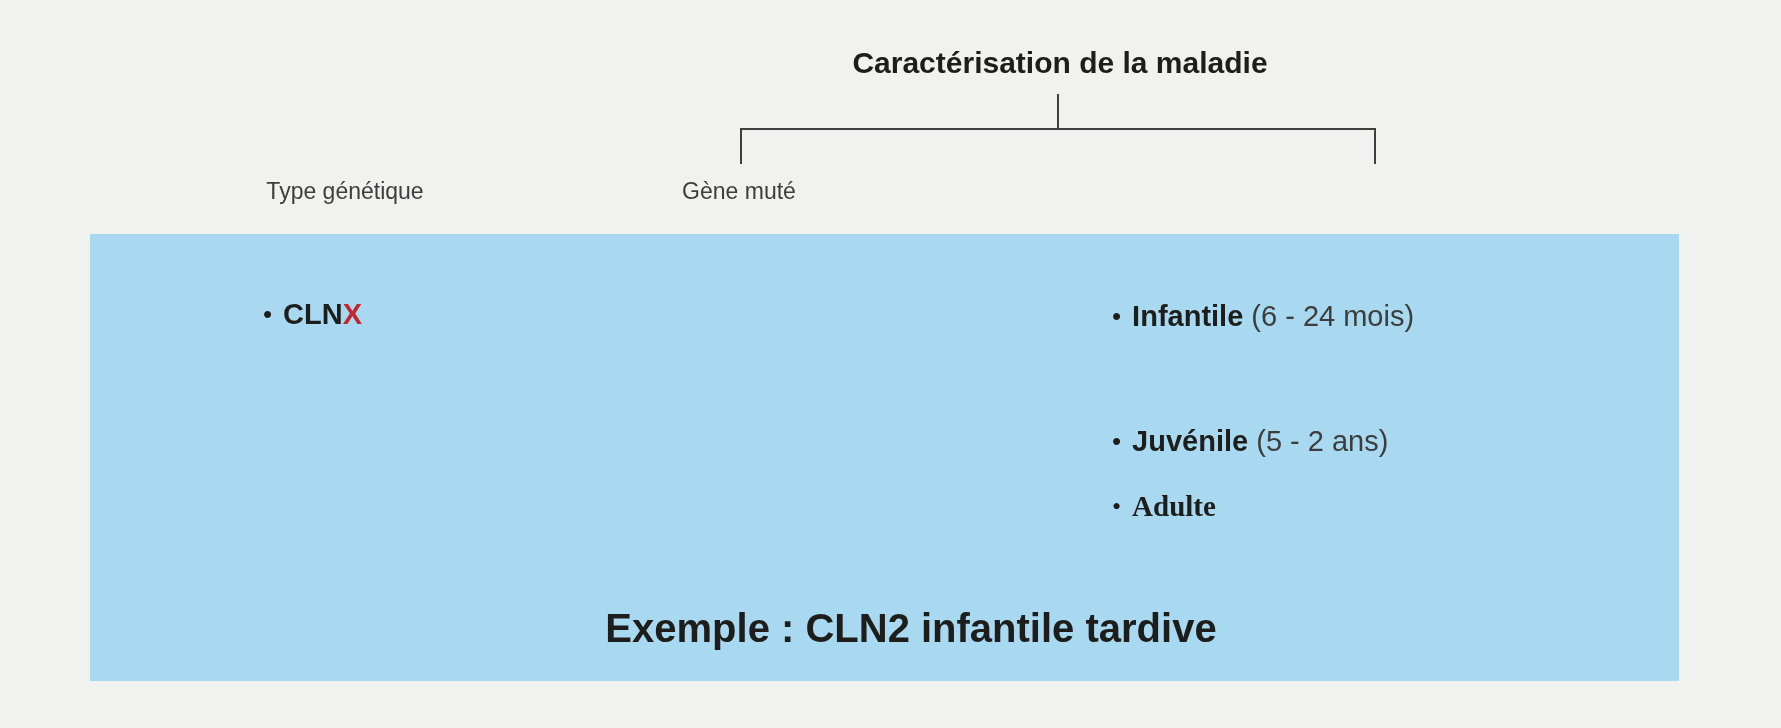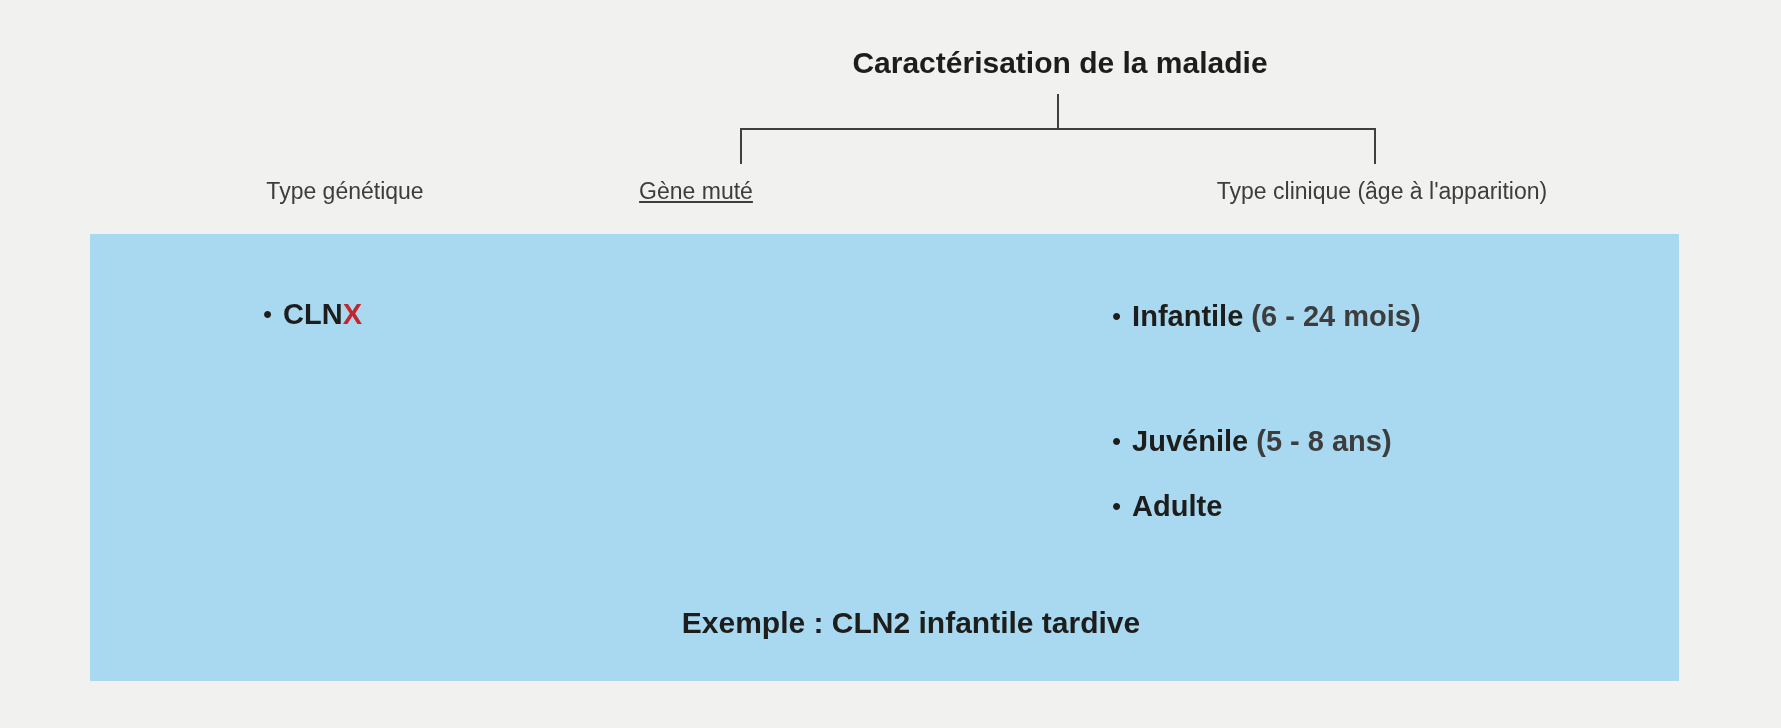--- a/index.html
+++ b/index.html
@@ -37,21 +37,21 @@
   .line.tick-right { left: 1374px; top: 128px; width: 2px;   height: 36px; }
   .col-label {
     position: absolute;
     top: 178px;
     transform: translateX(-50%);
     font-size: 23px;
     color: var(--text, #3d3d3d);
     white-space: nowrap;
   }
   .col-label.c1 { left: 345px; }
-  .col-label.c2 { left: 696px; text-decoration: underline; }
+  .col-label.c2 { left: 739px; }
   .col-label.c3 { left: 1382px; }
   .panel {
     position: absolute;
     left: 90px;
     top: 234px;
     width: 1589px;
     height: 447px;
     background: var(--panel, #a9d9f0);
   }
   .item {
@@ -64,68 +64,67 @@
   }
   .item .bullet {
     display: inline-block;
     margin-right: 11px;
     color: var(--heading, #1d1d1b);
     font-size: 26px;
     vertical-align: 1px;
   }
   .item .b { font-weight: bold; color: var(--heading, #1d1d1b); }
   .item .accent { font-weight: bold; color: var(--accent, #c1272d); }
-  .item .suffix { font-weight: bold; color: var(--text, #3d3d3d); }
+  .item .suffix { font-weight: normal; color: var(--text, #3d3d3d); }
   .item.col1-row1 { left: 263px;  top: 297px; }
   .item.col2-row1 { left: 545px;  top: 297px; }
   .item.col3-row1 { left: 1112px; top: 299px; }
   .item.col3-row2 { left: 1112px; top: 361px; }
   .item.col3-row3 { left: 1112px; top: 424px; }
-  .item.col3-row4 { left: 1112px; top: 489px; }
+  .item.col3-row4 { left: 1112px; top: 489px; font-family: Liberation Serif, serif; }
   .example-line {
     position: absolute;
     left: 911px;
     top: 606px;
     transform: translateX(-50%);
-    font-size: 30px;
+    font-size: 40px;
     font-weight: bold;
     color: var(--heading, #1d1d1b);
     white-space: nowrap;
   }
 </style>
 </head>
 <body>
 
 <div class="canvas">
 
   <div class="diagram-title">Caractérisation de la maladie</div>
 
   <div class="line stem"></div>
   <div class="line horizontal"></div>
   <div class="line tick-left"></div>
   <div class="line tick-right"></div>
 
   <div class="col-label c1">Type génétique</div>
   <div class="col-label c2">Gène muté</div>
-  <div class="col-label c3">Type clinique (âge à l'apparition)</div>
 
   <div class="panel"></div>
 
   <div class="item col1-row1">
     <span class="bullet">•</span><span class="b">CLN</span><span class="accent">X</span><span class="suffix"></span>
   </div>
 
 
   <div class="item col3-row1">
     <span class="bullet">•</span><span class="b">Infantile</span><span class="suffix"> (6 - 24 mois)</span>
   </div>
 
 
   <div class="item col3-row3">
-    <span class="bullet">•</span><span class="b">Juvénile</span><span class="suffix"> (5 - 8 ans)</span>
+    <span class="bullet">•</span><span class="b">Juvénile</span><span class="suffix"> (5 - 2 ans)</span>
   </div>
 
   <div class="item col3-row4">
     <span class="bullet">•</span><span class="b">Adulte</span><span class="suffix"></span>
   </div>
 
   <div class="example-line">Exemple : CLN2 infantile tardive</div>
 
 </div>
 

